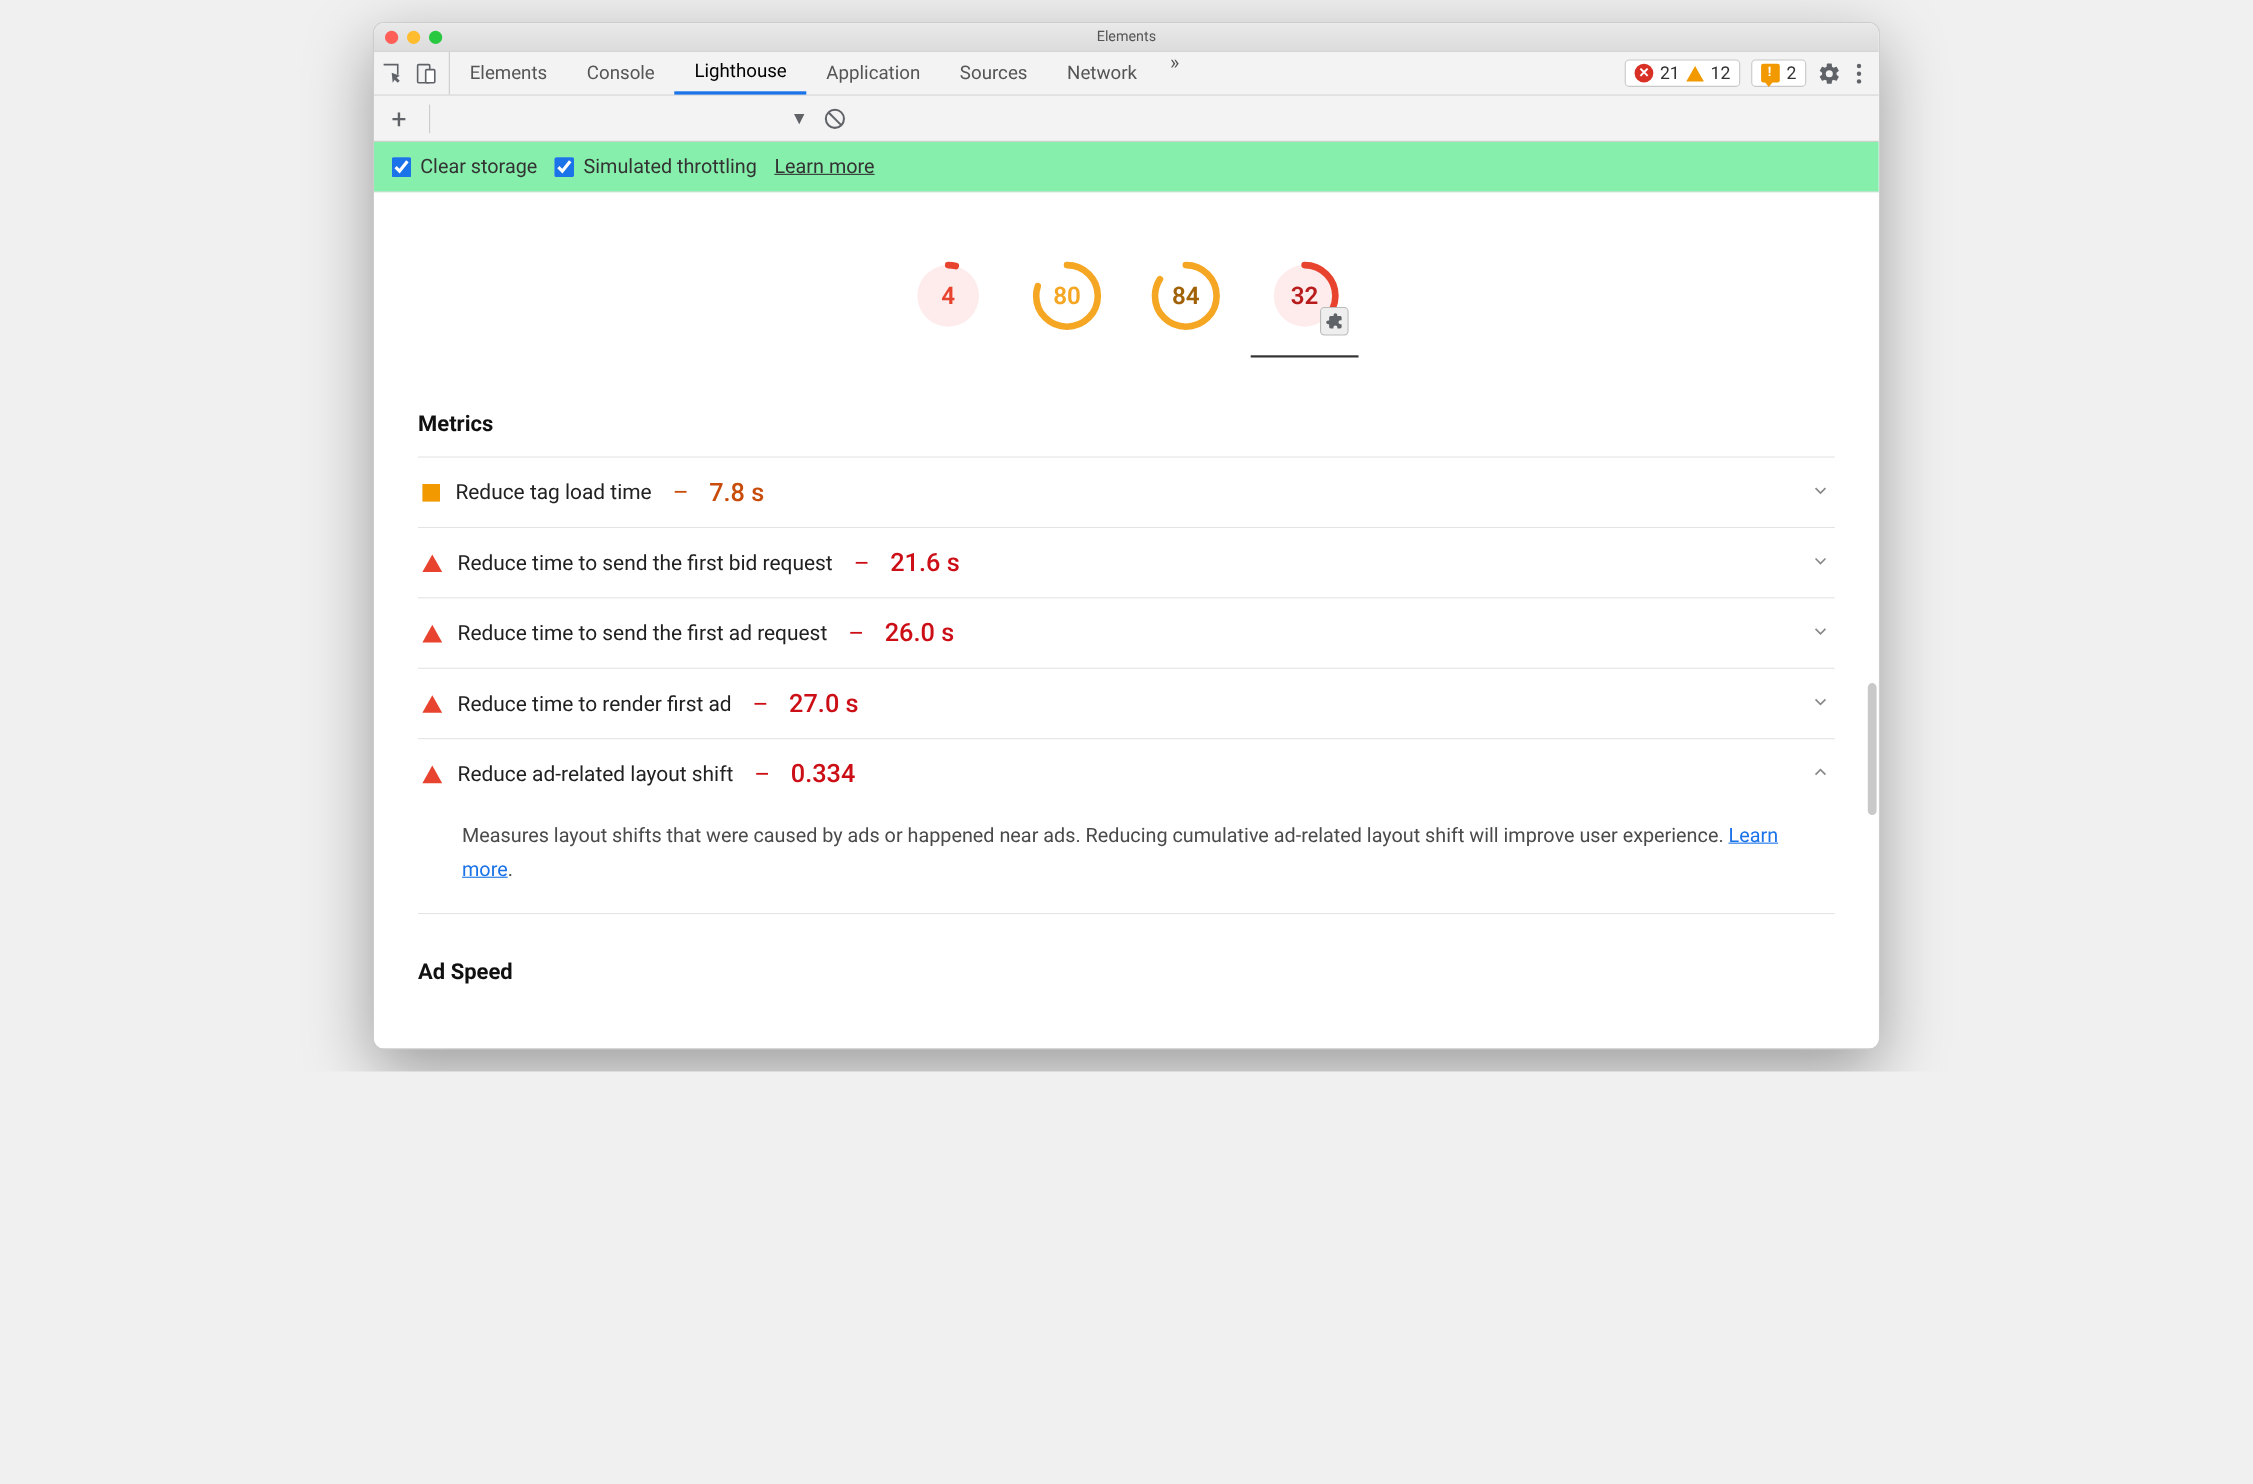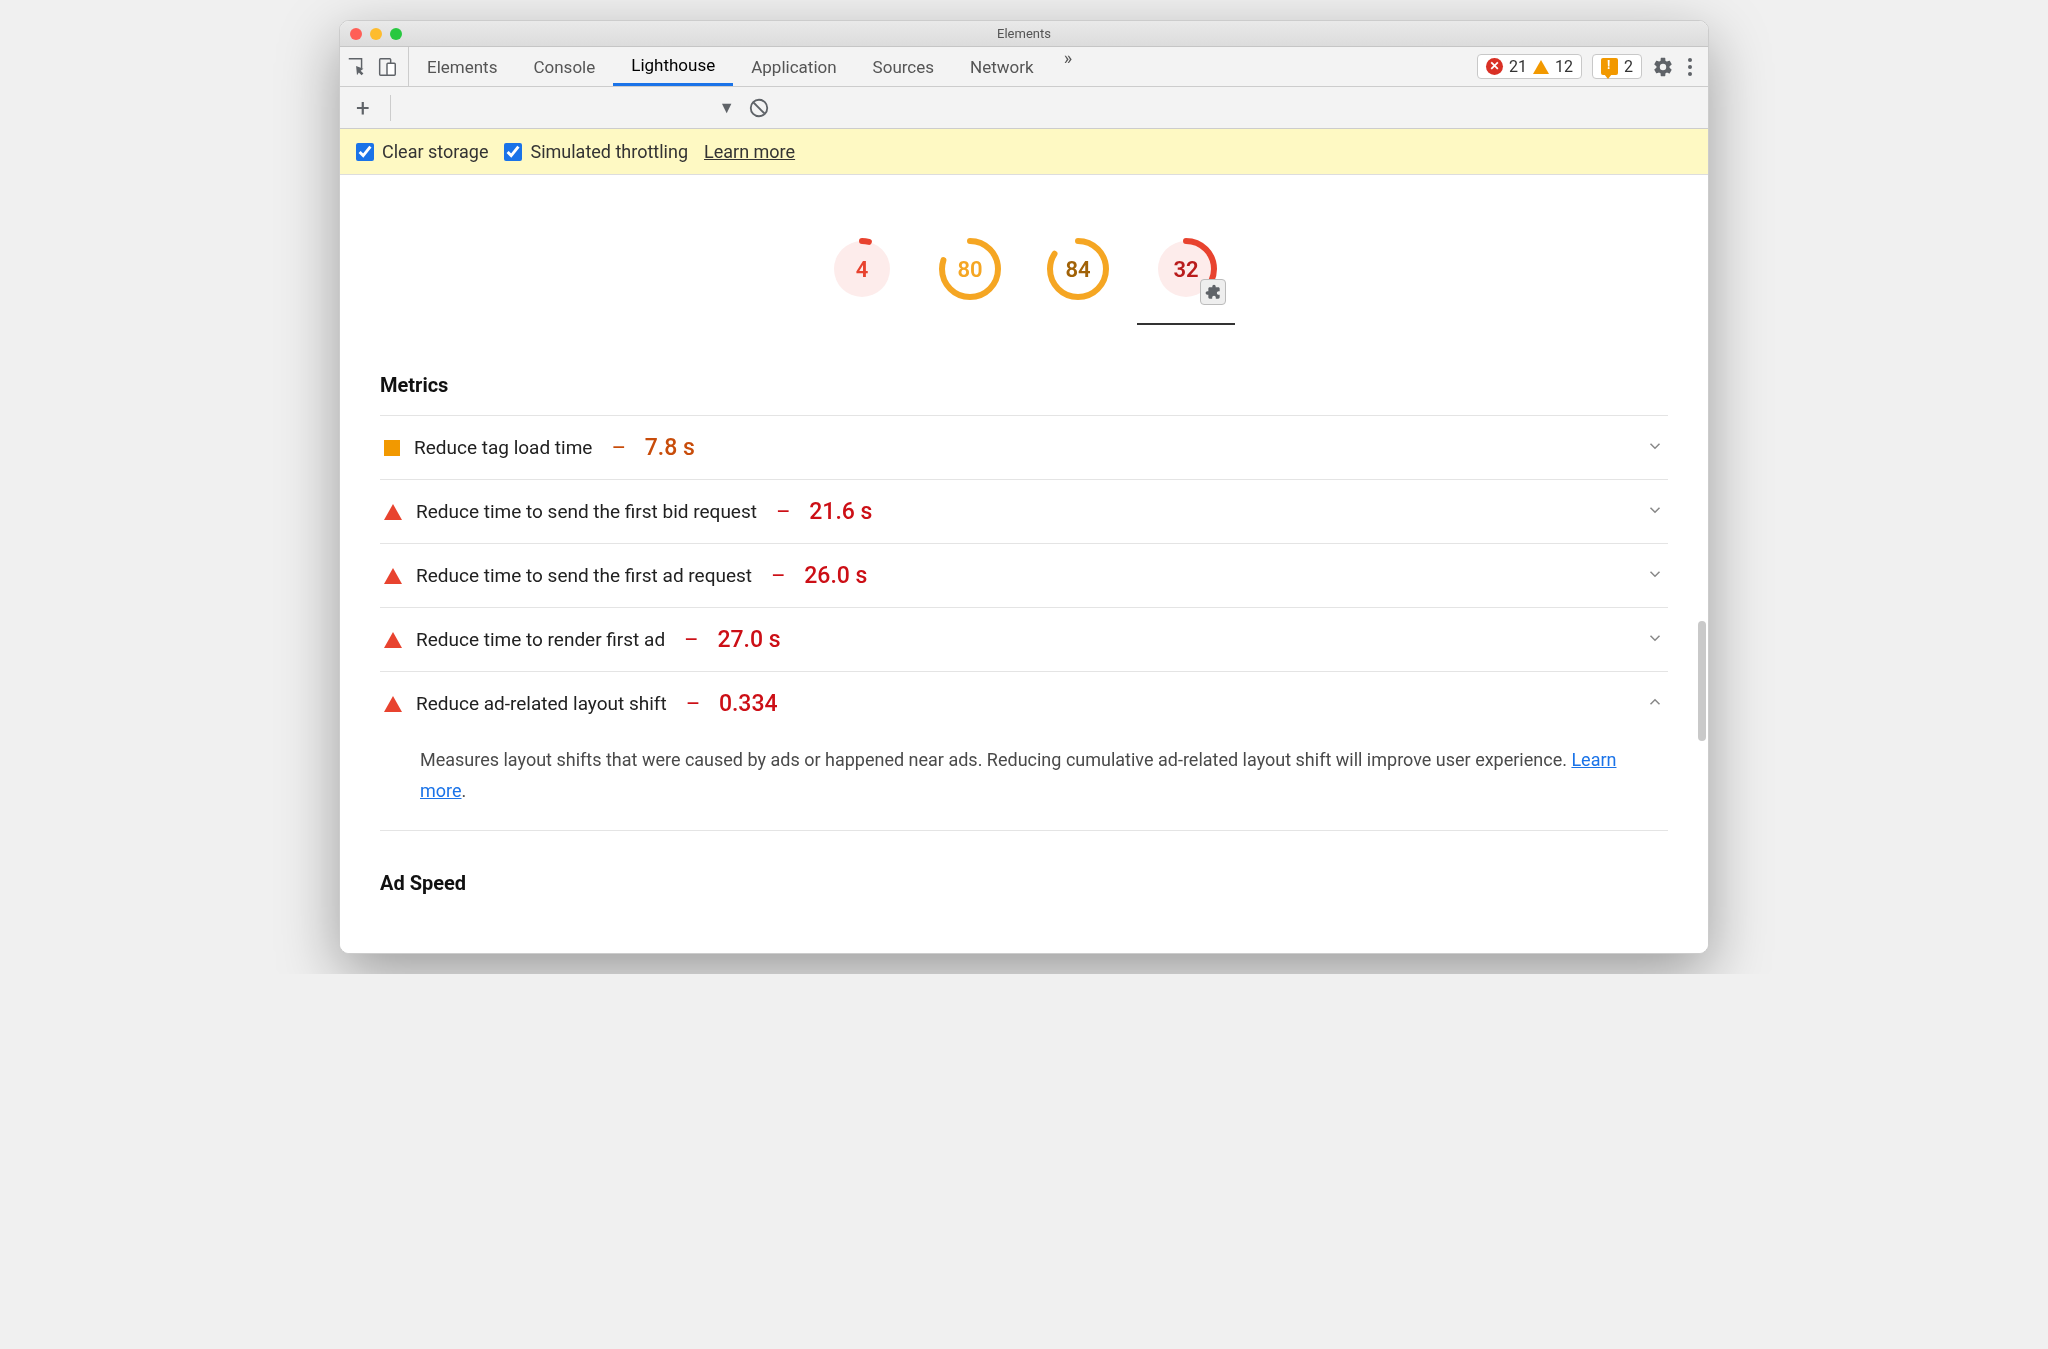--- a/index.html
+++ b/index.html
@@ -70,21 +70,21 @@
   border-bottom: 1px solid #ccc; background: #f3f3f3;
   padding: 0 10px; gap: 14px;
 }
 .plus-btn { font-size: 24px; color: #5f6368; padding: 0 6px; cursor: pointer; }
 .vdiv { width: 1px; height: 26px; background: #ccc; }
 .dropdown-caret { color: #5f6368; cursor: pointer; }
 .block-ico svg { width: 22px; height: 22px; stroke: #5f6368; fill: none; stroke-width: 2; }
 .options-row {
   display: flex; align-items: center; gap: 16px;
   padding: 12px 16px; border-bottom: 1px solid #ddd;
-  background: #fef9c3; font-size: 18px; color: #333;
+  background: #86efac; font-size: 18px; color: #333;
 }
 .chk { display: flex; align-items: center; gap: 8px; }
 .chk input { width: 18px; height: 18px; accent-color: #1a73e8; }
 .learn-link { color: #333; text-decoration: underline; cursor: pointer; }
 .report { background: #fff; }
 .gauges { display: flex; justify-content: center; gap: 40px; padding: 60px 0 30px; }
 .gauge-wrap { text-align: center; position: relative; }
 .gauge { width: 68px; height: 68px; position: relative; }
 .gauge svg { width: 68px; height: 68px; transform: rotate(-90deg); }
 .gauge .num { position: absolute; top: 0; left: 0; right: 0; bottom: 0; display: flex; align-items: center; justify-content: center; font-size: 22px; font-weight: 600; }

